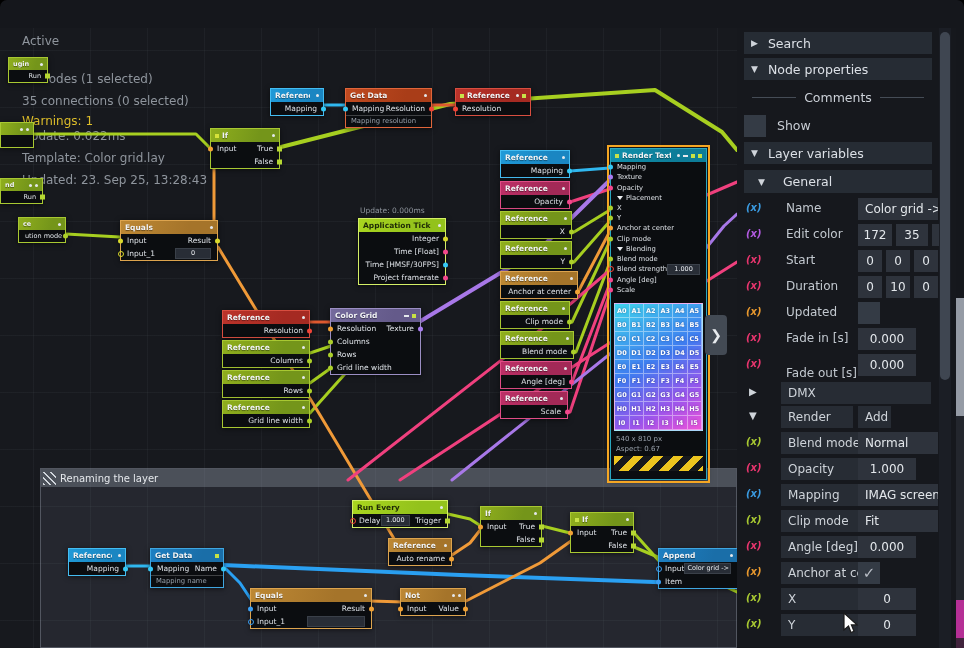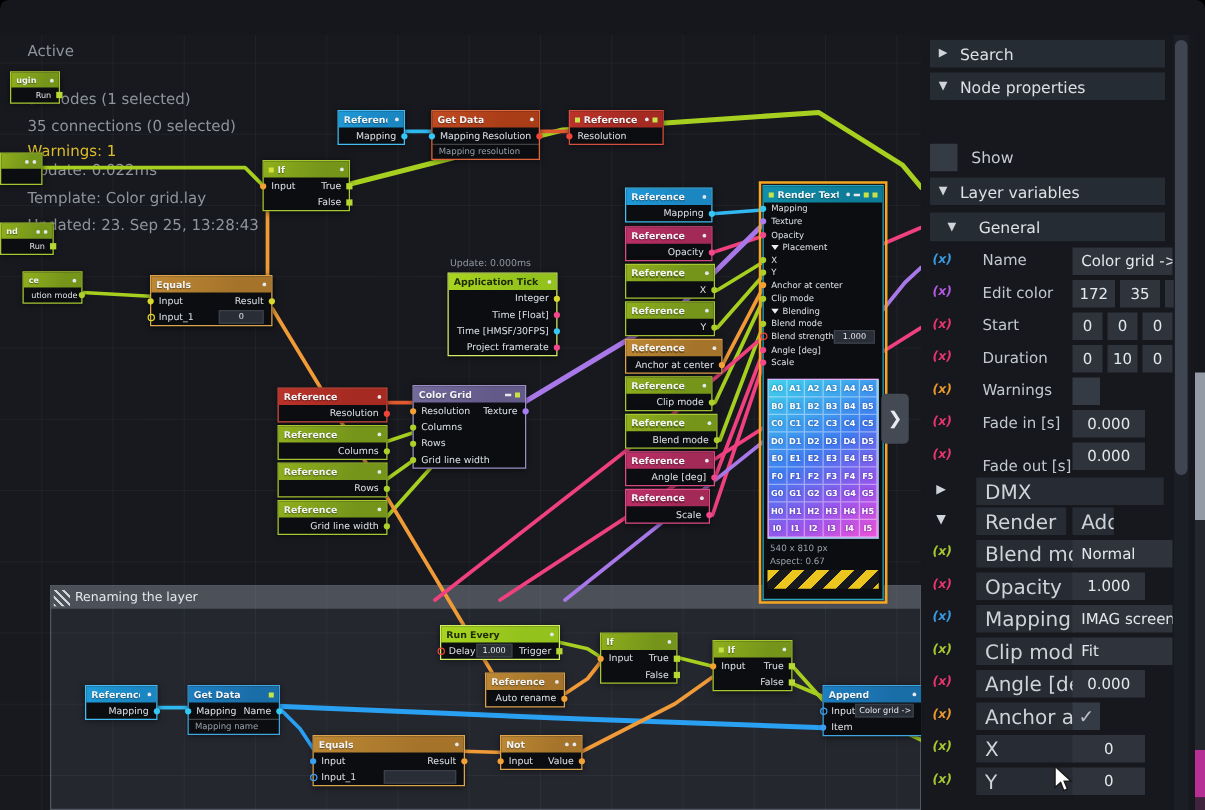--- a/index.html
+++ b/index.html
@@ -92,21 +92,21 @@
   .pbar{position:absolute;left:7px;width:188px;height:22px;background:#262c34;display:flex;align-items:center;
     color:#dce0e6;font-size:12.5px;}
   .pbar .tri{font-size:9px;color:#cfd4da;margin:0 10px 0 7px;}
   .comments-row{position:absolute;left:7px;width:188px;display:flex;align-items:center;color:#ccd1d8;font-size:12.5px;}
   .comments-row .line{flex:1;height:1px;background:#454c56;margin:0 8px;}
   .showbox{position:absolute;left:7px;width:22px;height:22px;background:#343b45;}
   .showlbl{position:absolute;left:40px;color:#c8cdd4;font-size:12.5px;}
   .prow-icon{position:absolute;left:9px;width:36px;font-style:italic;font-weight:bold;font-size:10px;}
   .prow-label{position:absolute;left:49px;font-size:12px;color:#c2c8cf;white-space:nowrap;}
   .prow-labelbox{position:absolute;left:44px;width:72px;height:22px;background:#272c34;color:#ced3d9;
-    font-size:16px;display:flex;align-items:center;padding-left:7px;box-sizing:content-box;white-space:nowrap;overflow:hidden;}
+    font-size:12px;display:flex;align-items:center;padding-left:7px;box-sizing:content-box;white-space:nowrap;overflow:hidden;}
   .pfield{position:absolute;height:22px;background:#2e333c;color:#e3e7eb;font-size:12px;
     display:flex;align-items:center;justify-content:center;overflow:hidden;white-space:nowrap;}
   .pfield.txt{justify-content:flex-start;padding-left:7px;box-sizing:border-box;}
   .pcheck{position:absolute;width:22px;height:22px;background:#343b45;color:#b9bec6;font-size:15px;
     display:flex;align-items:center;justify-content:center;}
   .gtri{position:absolute;font-size:10px;color:#cfd4da;}
   #scrollbar{position:absolute;left:202px;top:0px;width:12px;height:620px;background:#1b1e25;}
   #scroll-thumb{position:absolute;left:1px;top:4px;width:10px;height:348px;background:#3f4651;border-radius:5px;}
   
   #edge-strip{position:absolute;left:956px;top:28px;width:8px;height:620px;background:#15171c;}
@@ -747,20 +747,25 @@
 
   <div id="panel">
     <div class="pbar" style="top:4px;">
       <span class="tri">▶</span>
       <span>Search</span>
     </div>
     <div class="pbar" style="top:30px;">
       <span class="tri">▼</span>
       <span>Node properties</span>
     </div>
+    <div class="comments-row" style="top:62px;">
+      <span class="line"></span>
+      <span>Comments</span>
+      <span class="line"></span>
+    </div>
     <div class="showbox" style="top:87px;"></div>
     <div class="showlbl" style="top:90px;">Show</div>
     <div class="pbar" style="top:114px;">
       <span class="tri">▼</span>
       <span>Layer variables</span>
     </div>
     <div id="panel-rows">
         <div class="pbar" style="top: 142px; height: 23px;">
           <span class="tri" style="margin-left: 14px;">▼</span>
           <span style="margin-left: 8px;">General</span>
@@ -777,21 +782,21 @@
         <div class="prow-label" style="top: 225px;">Start</div>
         <div class="pfield" style="left: 121px; top: 222px; width: 24px;">0</div>
         <div class="pfield" style="left: 149px; top: 222px; width: 24px;">0</div>
         <div class="pfield" style="left: 177px; top: 222px; width: 24px;">0</div>
         <div class="prow-icon" style="top: 252px; color: rgb(232, 53, 110);">(x)</div>
         <div class="prow-label" style="top: 251px;">Duration</div>
         <div class="pfield" style="left: 121px; top: 248px; width: 24px;">0</div>
         <div class="pfield" style="left: 149px; top: 248px; width: 24px;">10</div>
         <div class="pfield" style="left: 177px; top: 248px; width: 24px;">0</div>
         <div class="prow-icon" style="top: 278px; color: rgb(232, 152, 46);">(x)</div>
-        <div class="prow-label" style="top: 277px;">Warnings</div>
+        <div class="prow-label" style="top: 277px;">Updated</div>
         <div class="pcheck" style="left: 121px; top: 274px;"></div>
         <div class="prow-icon" style="top: 304px; color: rgb(232, 53, 110);">(x)</div>
         <div class="prow-label" style="top: 303px;">Fade in [s]</div>
         <div class="pfield" style="left: 121px; top: 300px; width: 58px;">0.000</div>
         <div class="prow-icon" style="top: 330px; color: rgb(232, 53, 110);">(x)</div>
         <div class="prow-label" style="top: 338px;">Fade out [s]</div>
         <div class="pfield" style="left: 121px; top: 326px; width: 58px;">0.000</div>
         <span class="gtri" style="left: 12px; top: 358px;">▶</span>
         <div class="prow-labelbox" style="top: 354px; width: 143px;">DMX</div>
         <span class="gtri" style="left: 12px; top: 382px;">▼</span>

